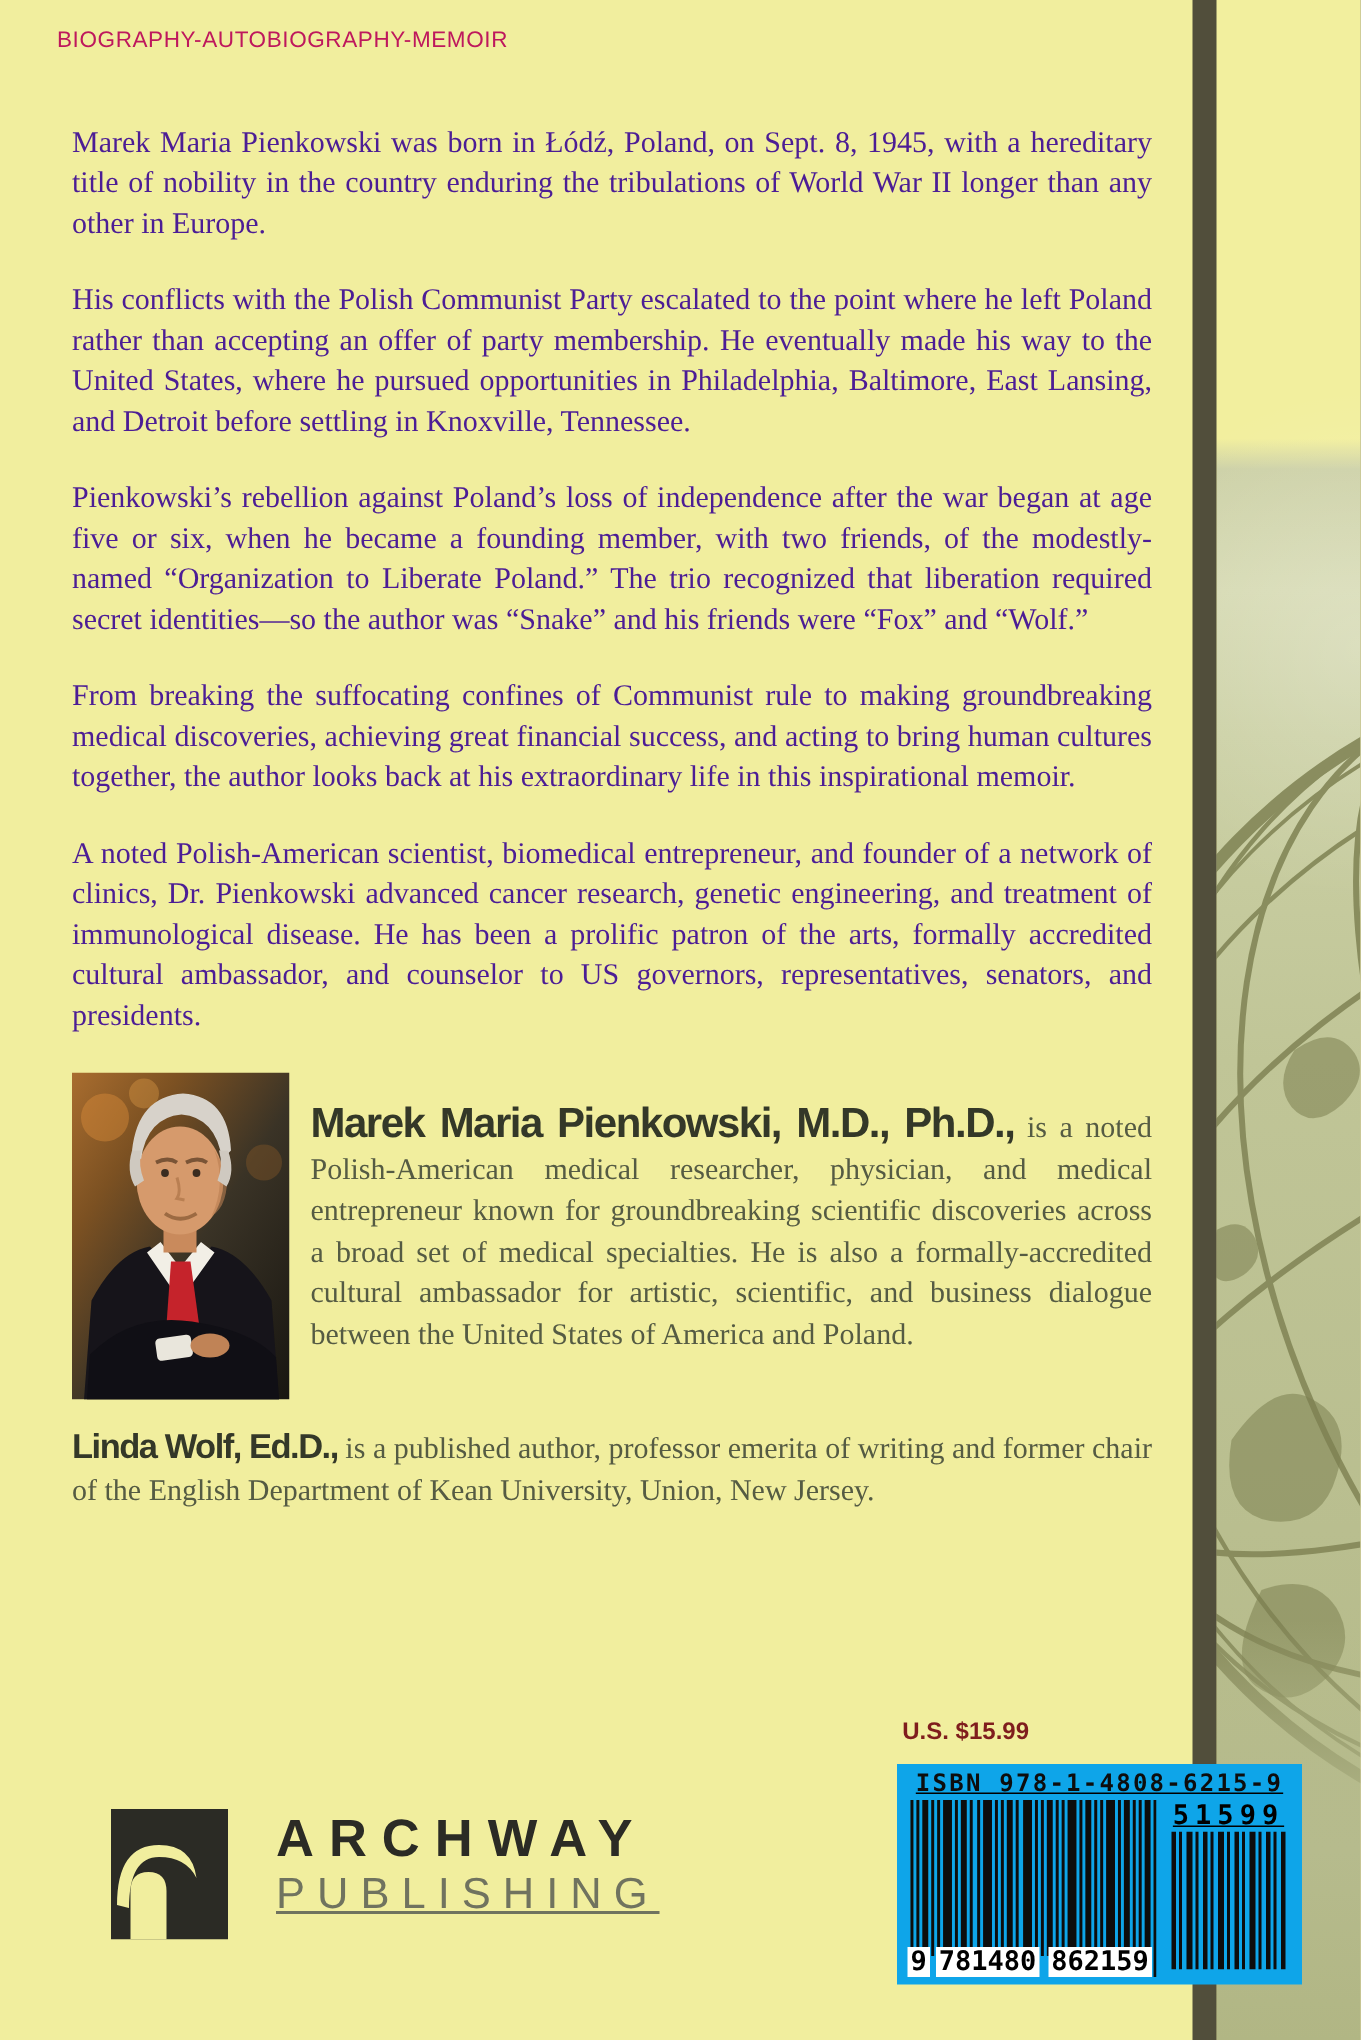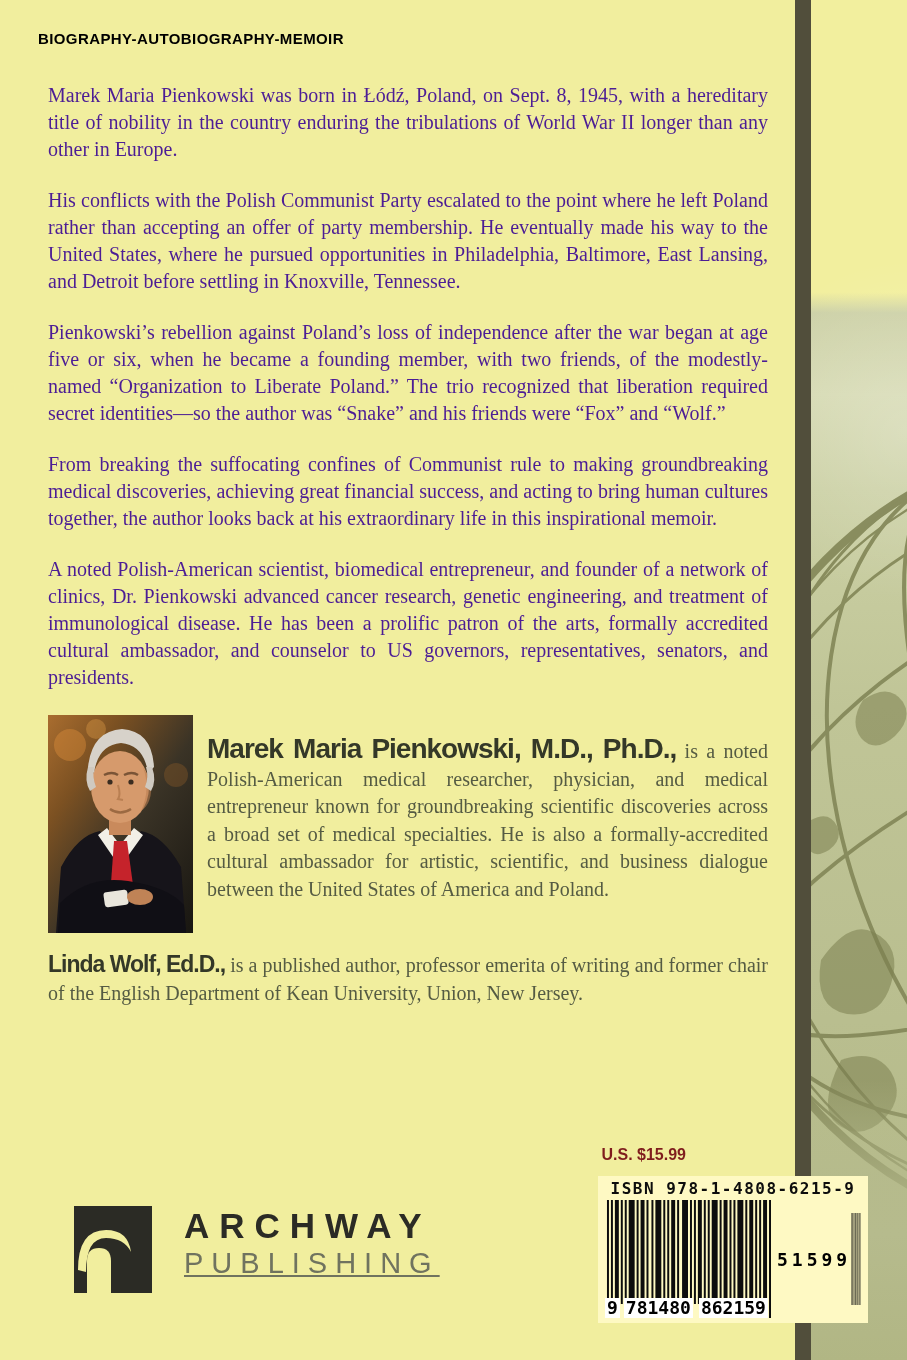--- a/index.html
+++ b/index.html
@@ -20,24 +20,24 @@
     position:absolute;left:811px;top:0;width:96px;height:1360px;z-index:1;
     background:linear-gradient(180deg,
       #f2ef9e 0%, #f2ef9e 21.5%,
       #cdd1a7 23%, #d5d9b1 29%,
       #cbd0a4 36%, #c0c597 52%,
       #b9be8f 75%, #b2b785 100%);
   }
   .right-band svg{display:block;}
   
   .category{
-    position:absolute;left:38px;top:30px;
-    font-family:"Liberation Sans", sans-serif;
-    font-weight:700;font-size:15px;letter-spacing:.4px;
-    color:#000000;
+    position:absolute;left:38px;top:18px;
+    font-family:"Liberation Sans", sans-serif;
+    font-weight:400;font-size:15px;letter-spacing:.4px;
+    color:#be185d;
   }
   .text-col{
     position:absolute;left:48px;top:82px;width:720px;
   }
   .para{
     margin:0 0 24px 0;
     font-size:20px;line-height:27px;
     text-align:justify;
     color:#4c1d95;
   }
@@ -63,40 +63,40 @@
   .coauthor .bname{font-size:23px;}
   
   .price{
     position:absolute;top:1146px;left:0;width:686px;text-align:right;
     font-family:"Liberation Sans", sans-serif;
     font-weight:700;font-size:16px;color:#7f1d1d;z-index:3;
   }
   
   .barcode-box{
     position:absolute;left:598px;top:1176px;width:270px;height:147px;
-    background:#fef9c3;z-index:6;box-sizing:border-box;padding:3px 7px 0 7px;
+    background:#0ea5e9;z-index:6;box-sizing:border-box;padding:3px 7px 0 7px;text-decoration:underline;
   }
   .isbn-line{
     font-family:"DejaVu Sans Mono", monospace;
     font-weight:700;font-size:16px;letter-spacing:1.5px;
     color:#0d0d0d;text-align:center;white-space:nowrap;
   }
   .bars-row{display:flex;margin-top:2px;height:118px;}
   .main-bars{position:relative;width:166px;height:118px;}
   .main-bars svg{display:block;}
   .digits-row{
     position:absolute;bottom:0;left:0;width:100%;
     display:flex;align-items:flex-end;
     font-family:"DejaVu Sans Mono", monospace;
     font-weight:700;font-size:18px;line-height:20px;color:#000;
   }
   .digits-row span{background:#fff;padding:0 2px;}
   .dg0{margin-right:4px;}
   .dg1{margin-right:6px;}
-  .addon{width:84px;margin-left:6px;display:flex;flex-direction:row;align-items:center;}
+  .addon{width:84px;margin-left:6px;display:flex;flex-direction:column;align-items:center;}
   .addon-num{
     font-family:"DejaVu Sans Mono", monospace;
     font-weight:700;font-size:18px;letter-spacing:4px;color:#000;height:21px;
   }
   
   .publisher{
     position:absolute;left:36px;top:1206px;display:flex;gap:32px;z-index:3;padding-left:38px;
   }
   .logo-square{width:78px;height:87px;}
   .logo-text{padding-top:2px;}

